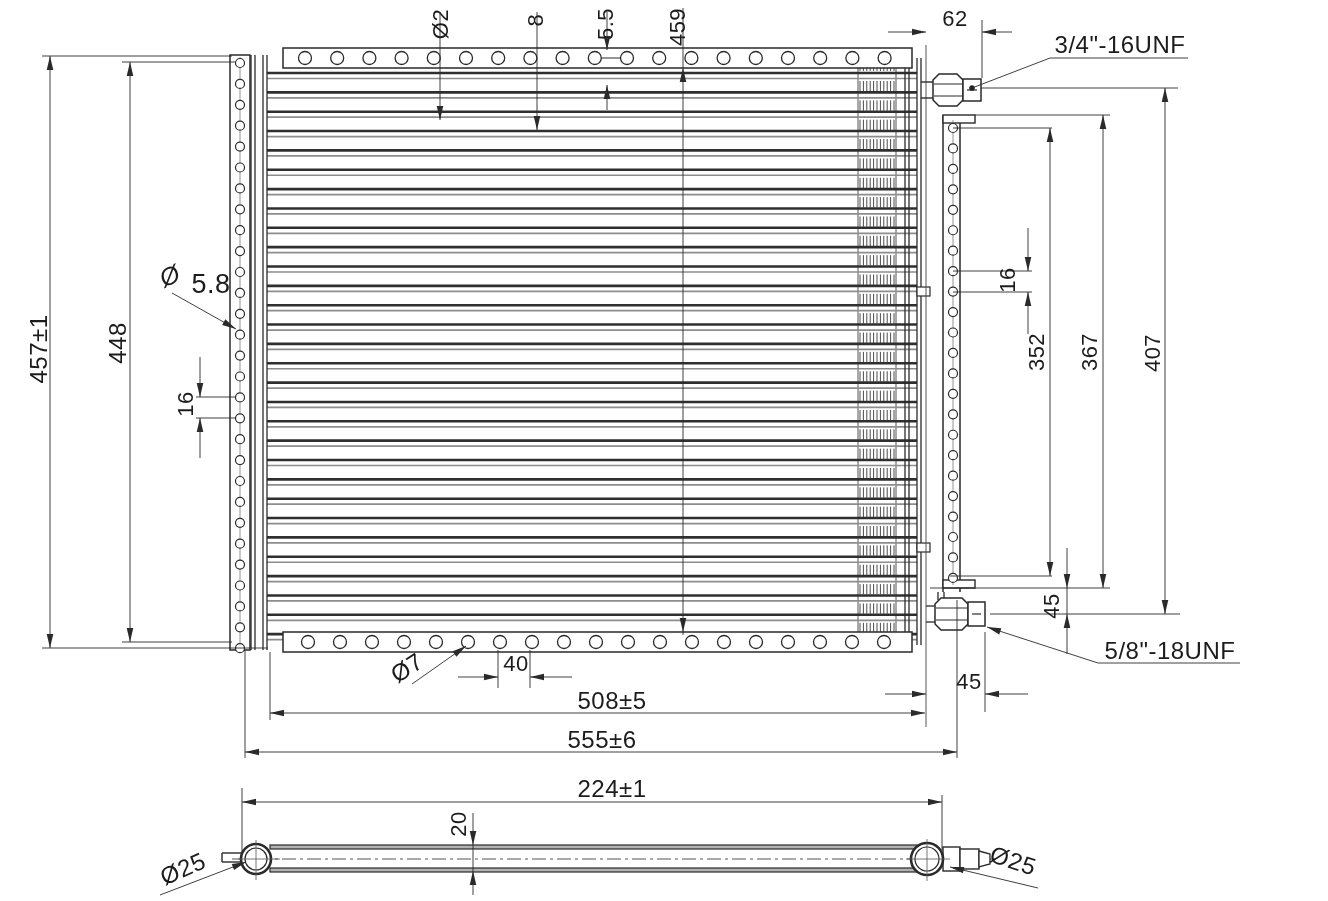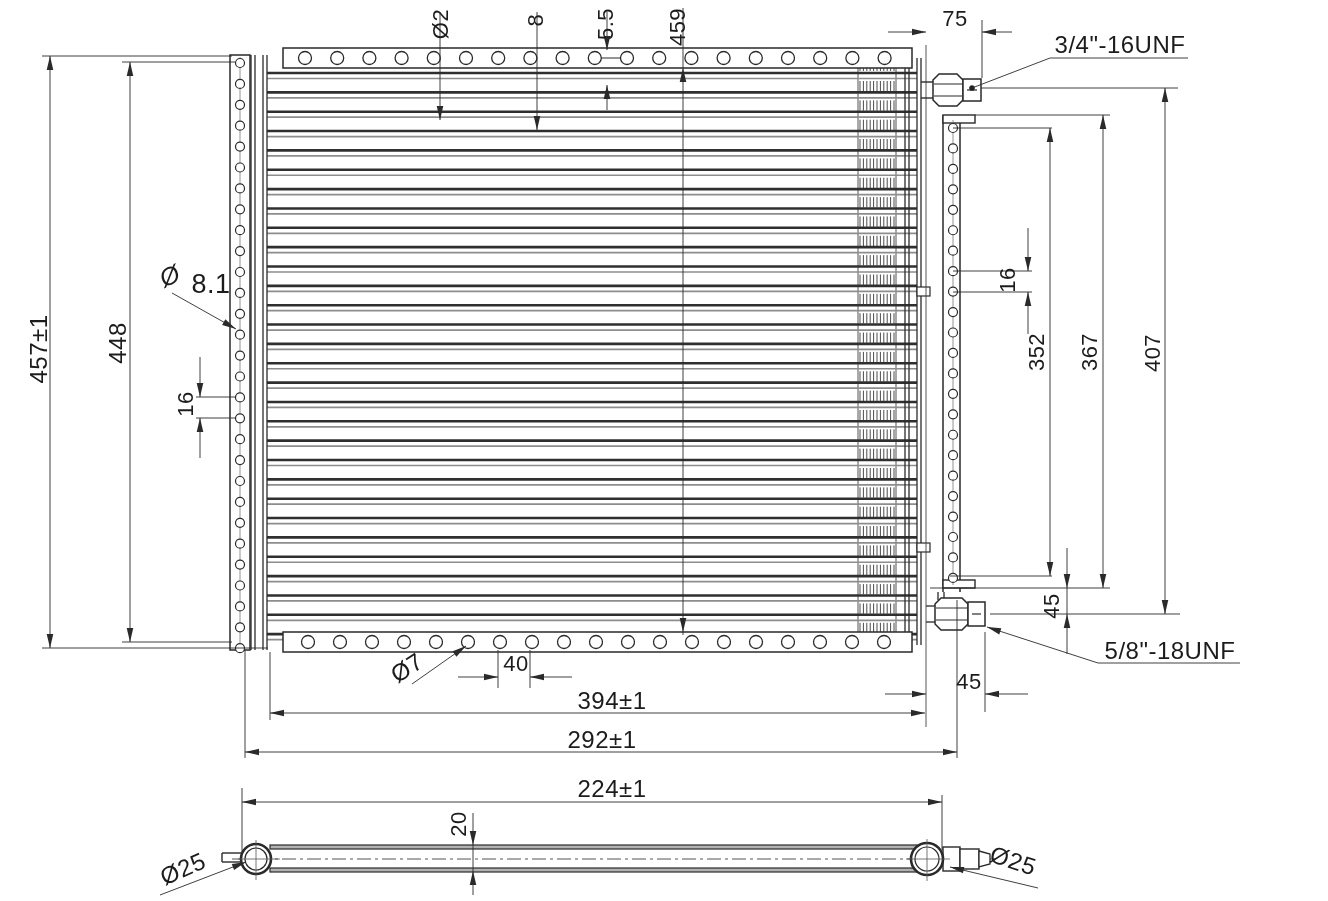--- a/index.html
+++ b/index.html
@@ -693,39 +693,39 @@
         <path d="M246,862L231.7472597955397,863.9363358861934L234.11248826253868,870.097966701075Z" fill="#2a2a2a"></path>
         <line x1="950" y1="867" x2="1038" y2="888" stroke="#2a2a2a" stroke-width="0.9"></line>
         <path d="M950,867L962.8988424276586,873.3647359746054L964.3835193863281,866.9338935470229Z" fill="#2a2a2a"></path>
       </g>
     </svg>
 
   <div class="lbl rot" style="left:441px;top:24px;">Ø2</div>
   <div class="lbl rot" style="left:536px;top:20px;">8</div>
   <div class="lbl rot" style="left:606px;top:24px;">5.5</div>
   <div class="lbl rot" style="left:678px;top:27px;">459</div>
-  <div class="lbl" style="left:955px;top:19px;">75</div>
+  <div class="lbl" style="left:955px;top:19px;">62</div>
   <div class="lbl lg" style="left:1120px;top:45px;">3/4"-16UNF</div>
 
   <div class="lbl rot lg" style="left:39px;top:349px;">457±1</div>
   <div class="lbl rot lg" style="left:118px;top:343px;">448</div>
   <div class="lbl sl-l2 phi" style="left:170px;top:276px;font-size:25px;">Ø</div>
-  <div class="lbl xl" style="left:211px;top:284px;">8.1</div>
+  <div class="lbl xl" style="left:211px;top:284px;">5.8</div>
   <div class="lbl rot" style="left:186px;top:404px;">16</div>
 
   <div class="lbl rot" style="left:1008px;top:280px;">16</div>
   <div class="lbl rot" style="left:1037px;top:352px;">352</div>
   <div class="lbl rot" style="left:1090px;top:352px;">367</div>
   <div class="lbl rot" style="left:1153px;top:353px;">407</div>
   <div class="lbl rot" style="left:1052px;top:606px;">45</div>
   <div class="lbl lg" style="left:1170px;top:651px;">5/8"-18UNF</div>
   <div class="lbl" style="left:969px;top:682px;">45</div>
 
   <div class="lbl sl-l lg" style="left:407px;top:668px;">Ø7</div>
   <div class="lbl" style="left:516px;top:664px;">40</div>
-  <div class="lbl lg" style="left:612px;top:701px;">394±1</div>
-  <div class="lbl lg" style="left:602px;top:740px;">292±1</div>
+  <div class="lbl lg" style="left:612px;top:701px;">508±5</div>
+  <div class="lbl lg" style="left:602px;top:740px;">555±6</div>
 
   <div class="lbl lg" style="left:612px;top:789px;">224±1</div>
   <div class="lbl rot" style="left:459px;top:824px;">20</div>
   <div class="lbl sl-l2 lg" style="left:183px;top:869px;">Ø25</div>
   <div class="lbl sl-r lg" style="left:1013px;top:861px;">Ø25</div>
 </div>
 
 </body></html>

